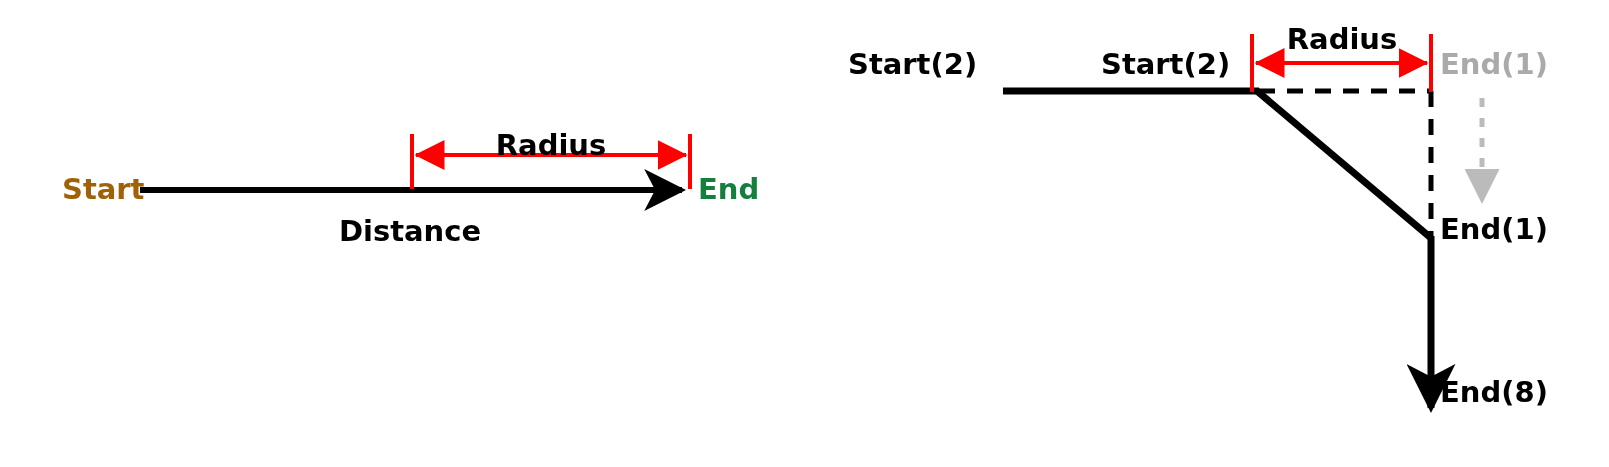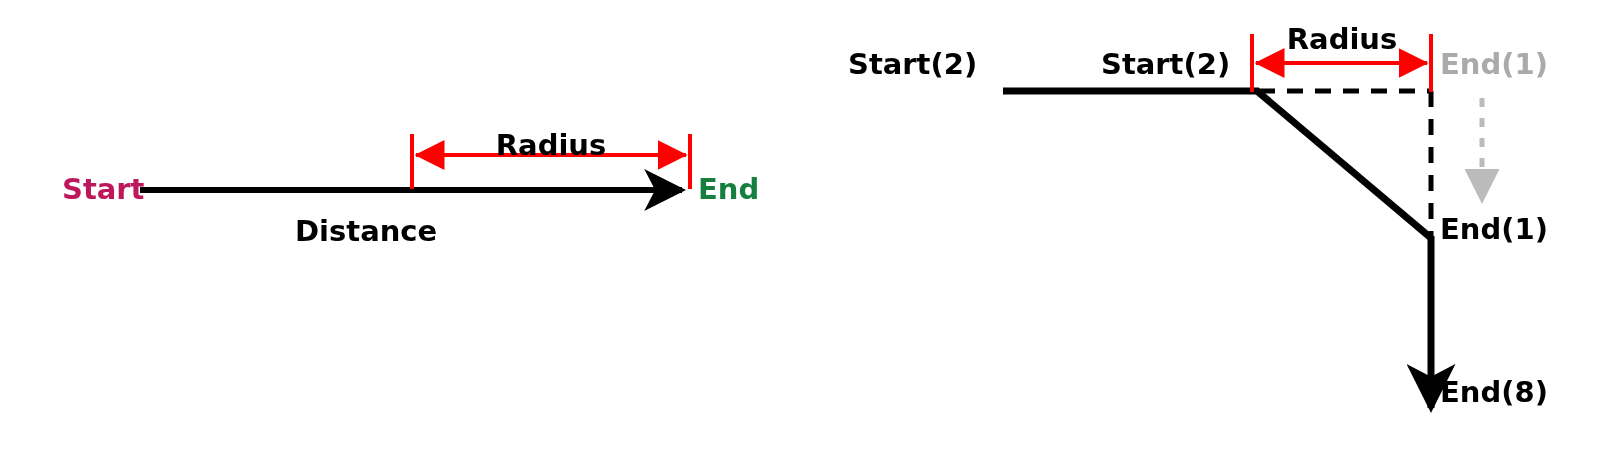--- a/index.html
+++ b/index.html
@@ -71,27 +71,27 @@
 
     <line x1="1252" y1="34" x2="1252" y2="92" stroke="#ff0000" stroke-width="4"></line>
 
     <line x1="1431" y1="34" x2="1431" y2="92" stroke="#ff0000" stroke-width="4"></line>
 
     <line x1="1256" y1="63" x2="1427" y2="63" stroke="#ff0000" stroke-width="4" marker-start="url(#redArrowStart)" marker-end="url(#redArrowEnd)"></line>
 
     <line x1="1482" y1="98" x2="1482" y2="190" stroke="#bbbbbb" stroke-width="5" stroke-dasharray="9 11" marker-end="url(#greyArrowD)"></line>
   </svg>
 
-  <div class="lbl" style="position:absolute; left:62px; top:172px; font-size:29px; color:#be185d; white-space:nowrap;">Start</div>
+  <div class="lbl" style="position:absolute; left:62px; top:172px; font-size:29px; color:#a16207; white-space:nowrap;">Start</div>
 
   <div class="lbl" style="position:absolute; left:698px; top:172px; font-size:29px; color:#15803d; white-space:nowrap;">End</div>
 
   <div class="lbl" style="position:absolute; left:412px; top:128px; width:278px; text-align:center; font-size:29px; color:#000000; white-space:nowrap;">Radius</div>
 
-  <div class="lbl" style="position:absolute; left:295px; top:214px; width:230px; text-align:left; font-size:29px; color:#000000; white-space:nowrap;">Distance</div>
+  <div class="lbl" style="position:absolute; left:295px; top:214px; width:230px; text-align:center; font-size:29px; color:#000000; white-space:nowrap;">Distance</div>
 
   <div class="lbl" style="position:absolute; left:848px; top:47px; font-size:29px; color:#000000; white-space:nowrap;">Start(2)</div>
 
   <div class="lbl" style="position:absolute; left:1101px; top:47px; font-size:29px; color:#000000; white-space:nowrap;">Start(2)</div>
 
   <div class="lbl" style="position:absolute; left:1252px; top:22px; width:180px; text-align:center; font-size:29px; color:#000000; white-space:nowrap;">Radius</div>
 
   <div class="lbl" style="position:absolute; left:1440px; top:47px; font-size:29px; color:#aaaaaa; white-space:nowrap;">End(1)</div>
 
   <div class="lbl" style="position:absolute; left:1440px; top:212px; font-size:29px; color:#000000; white-space:nowrap;">End(1)</div>

